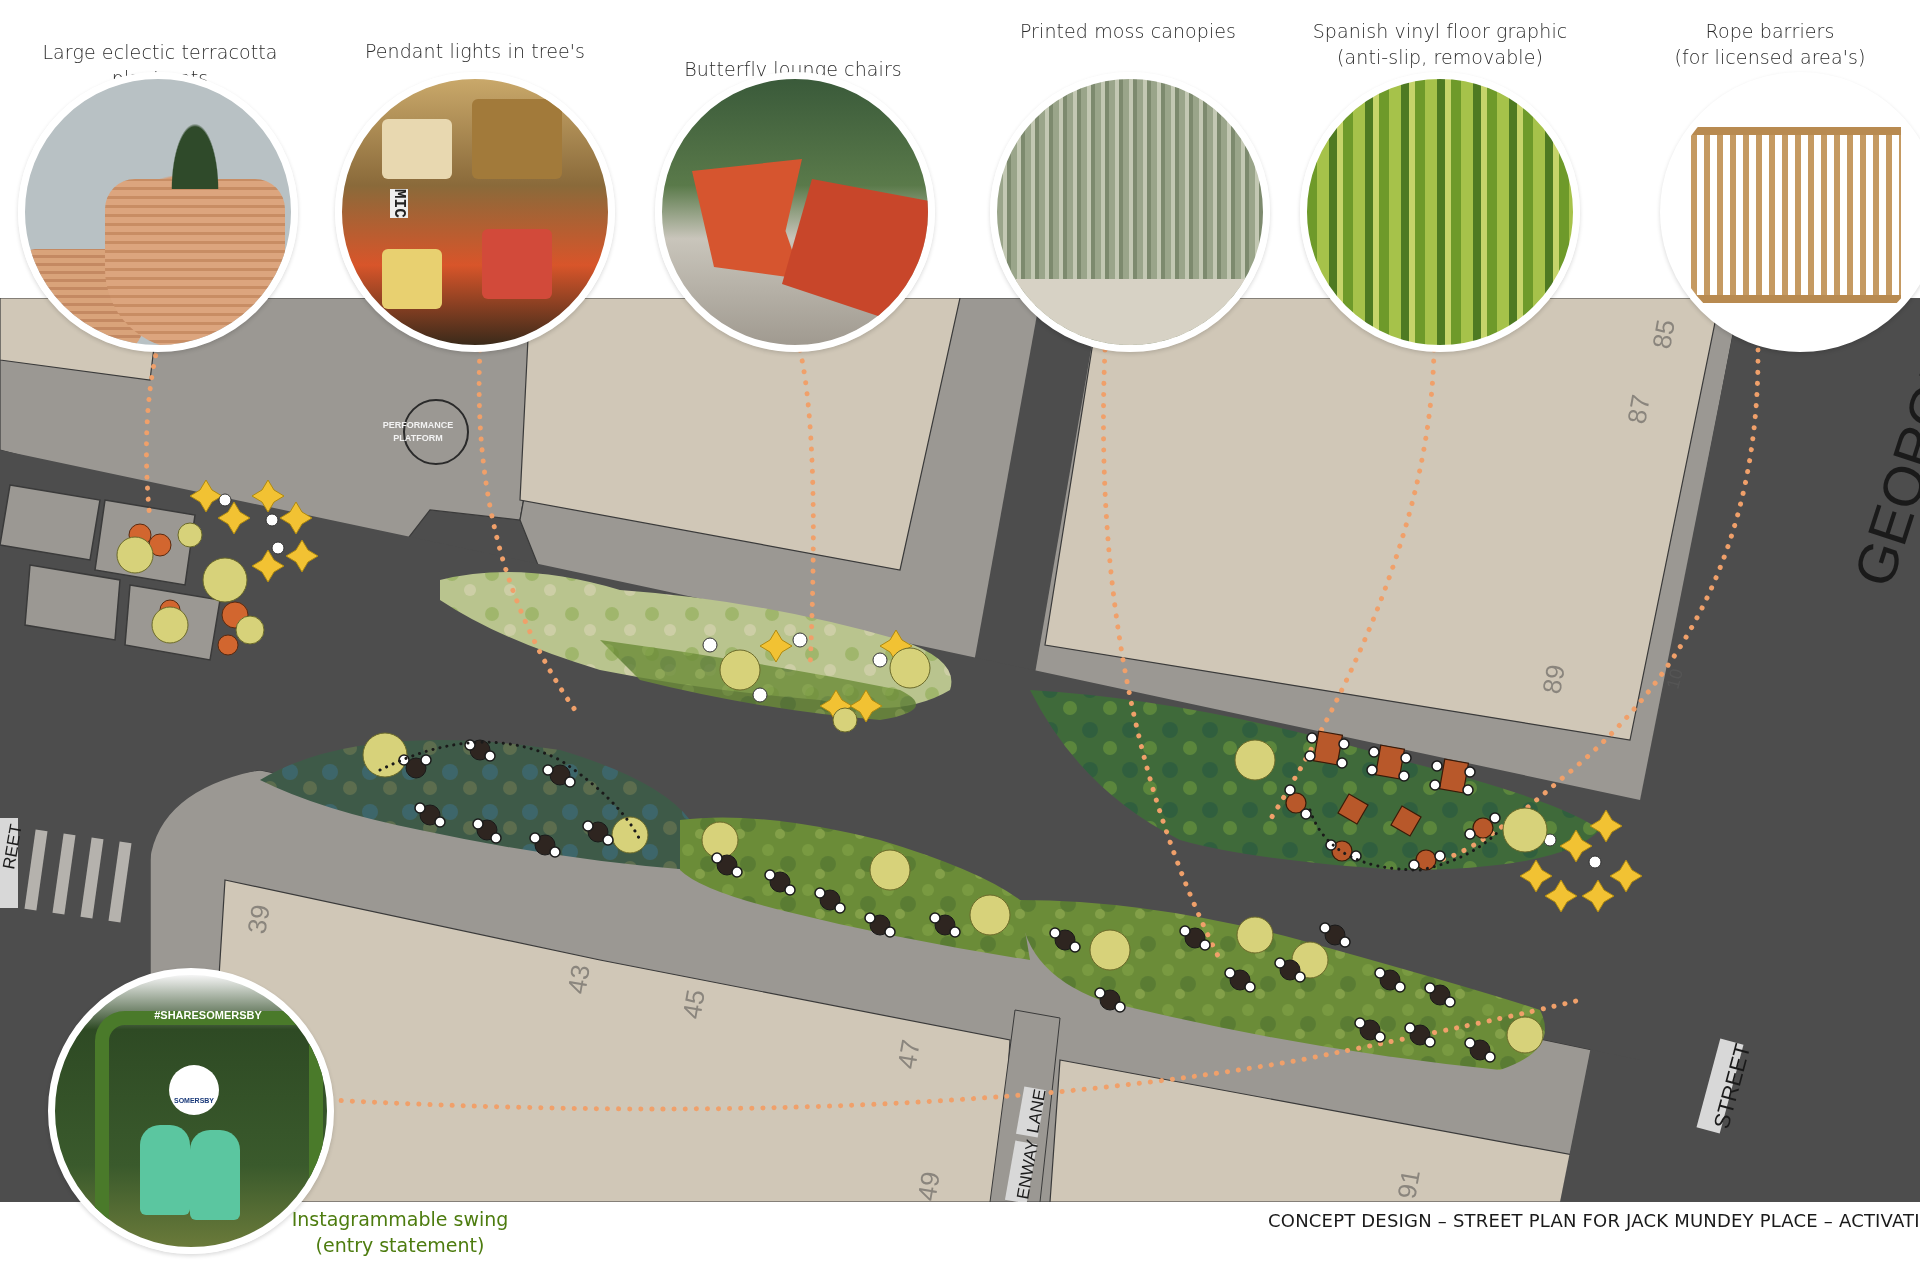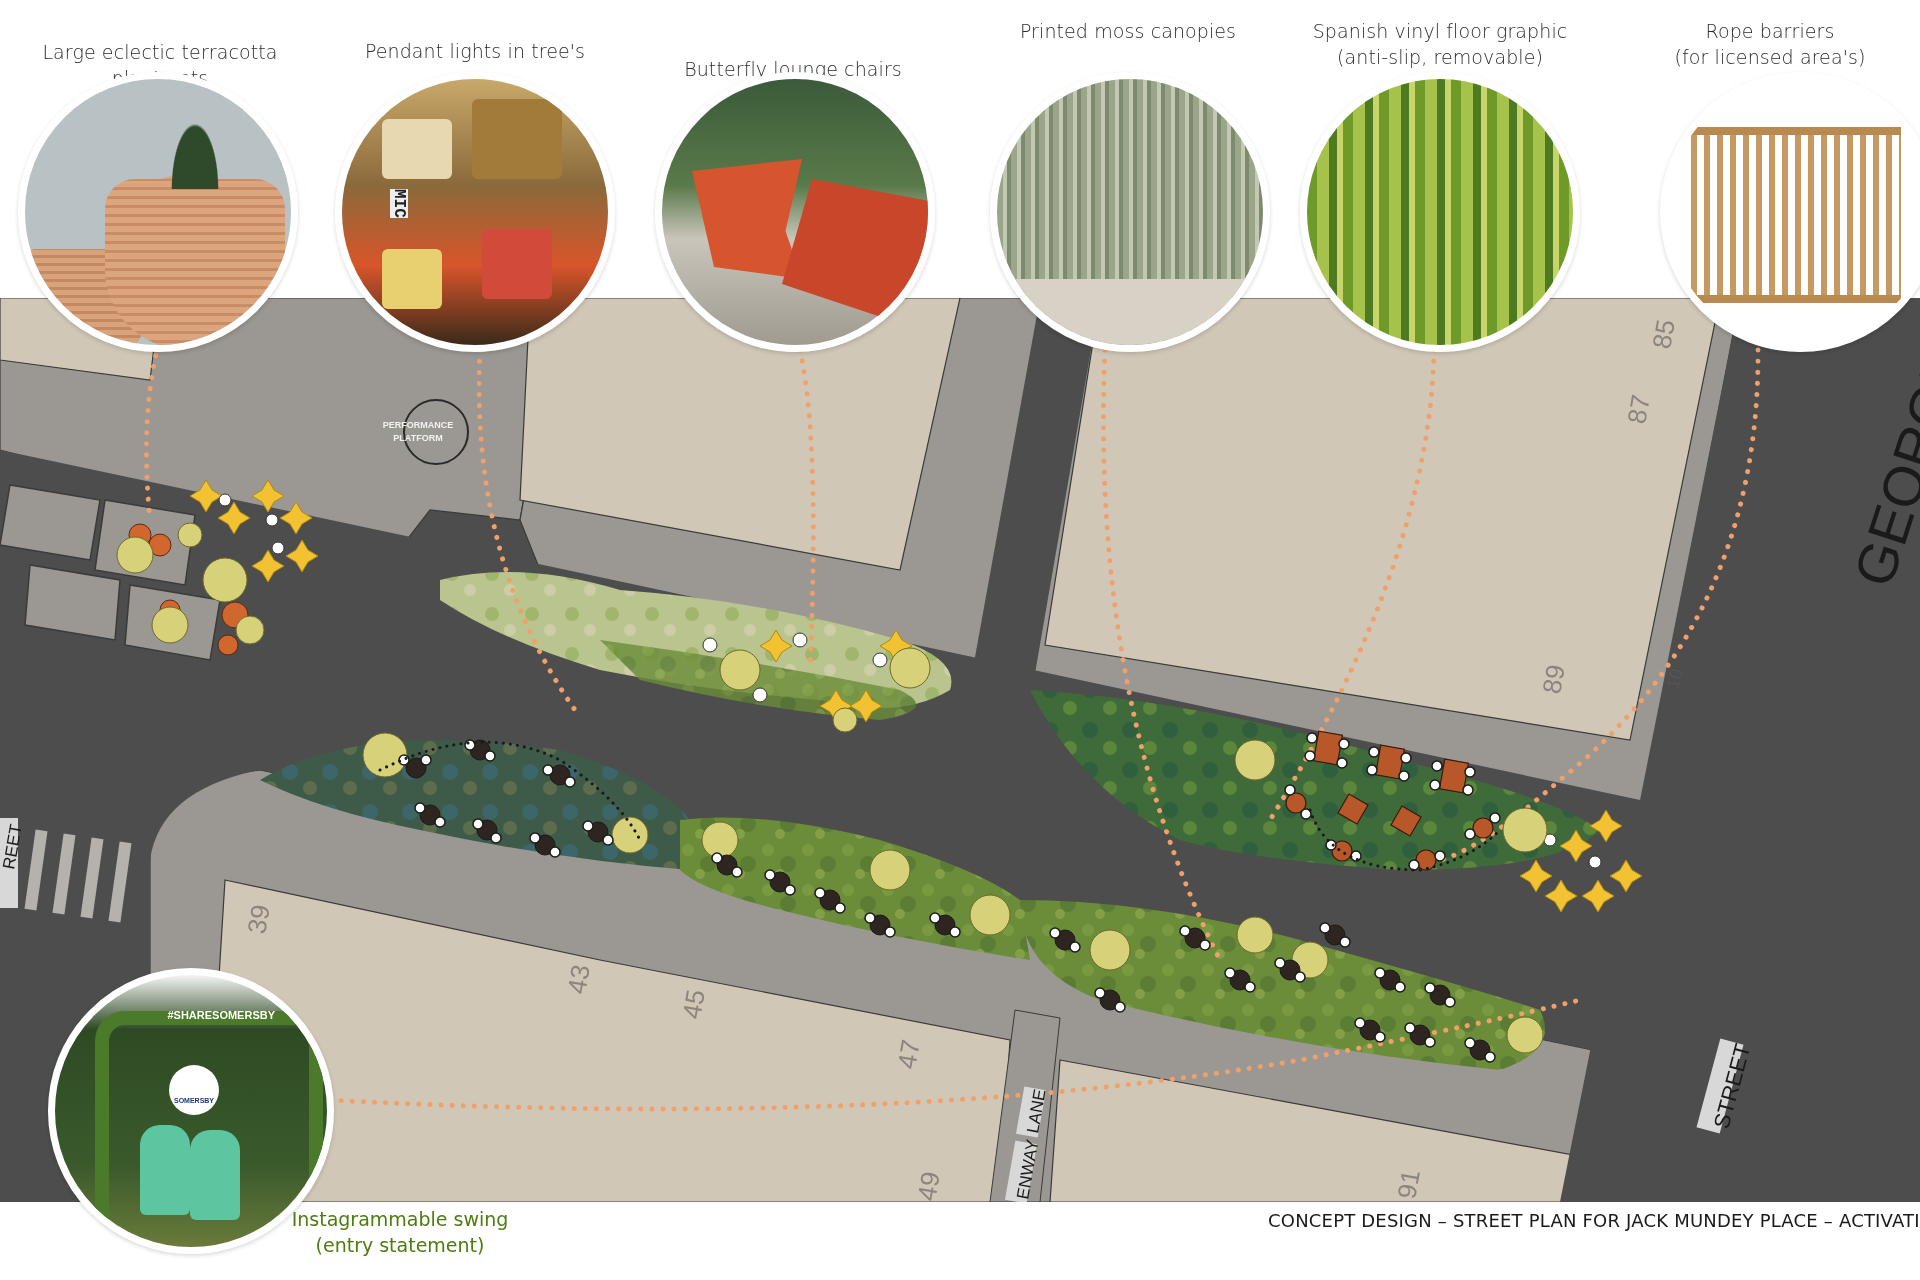--- a/index.html
+++ b/index.html
@@ -346,21 +346,21 @@
 <div class="photo" style="left:990px;top:72px;width:280px;height:280px;background:repeating-linear-gradient(90deg,#9aa58a 0 6px,#c3c8b3 6px 10px,#7d8a6e 10px 14px);">
   <div style="position:absolute;left:0;top:200px;width:280px;height:80px;background:#d7d2c5;"></div>
 </div>
 <div class="photo" style="left:1300px;top:72px;width:280px;height:280px;background:repeating-linear-gradient(90deg,#6e9a2a 0 10px,#a6c24a 10px 22px,#4e7a22 22px 30px,#c6d46a 30px 36px);"></div>
 <div class="photo" style="left:1660px;top:72px;width:280px;height:280px;background:#ffffff;">
   <div style="position:absolute;left:24px;top:48px;width:210px;height:160px;background:repeating-linear-gradient(90deg,#c59a62 0 6px,transparent 6px 13px);border-top:8px solid #b88a50;border-bottom:8px solid #b88a50;"></div>
 </div>
 
 <div class="photo" style="left:48px;top:968px;width:286px;height:286px;background:linear-gradient(180deg,#f5f5f5 0%,#2e4a24 20%,#3a5a2c 70%,#6a7a3a 100%);">
   <div style="position:absolute;left:40px;top:36px;width:200px;height:220px;border:14px solid #4a7a2a;border-bottom:none;border-radius:30px 30px 0 0;"></div>
-  <div style="position:absolute;left:70px;top:34px;width:150px;text-align:right;font-size:11px;font-weight:bold;color:#ffffff;font-family:'Liberation Sans',sans-serif;">#SHARESOMERSBY</div>
+  <div style="position:absolute;left:78px;top:34px;width:150px;text-align:center;font-size:11px;font-weight:bold;color:#ffffff;font-family:'Liberation Sans',sans-serif;">#SHARESOMERSBY</div>
   <div style="position:absolute;left:114px;top:90px;width:50px;height:50px;border-radius:50%;background:#ffffff;text-align:center;">
     <span style="display:block;margin-top:32px;font-size:7px;font-weight:bold;color:#1a3a7a;">SOMERSBY</span>
   </div>
   <div style="position:absolute;left:85px;top:150px;width:50px;height:90px;background:#5bc6a0;border-radius:20px 20px 6px 6px;"></div>
   <div style="position:absolute;left:135px;top:155px;width:50px;height:90px;background:#5bc6a0;border-radius:20px 20px 6px 6px;"></div>
 </div>
 <div class="swing-caption">
   <span>Instagrammable swing</span>
   <span>(entry statement)</span>
 </div>

